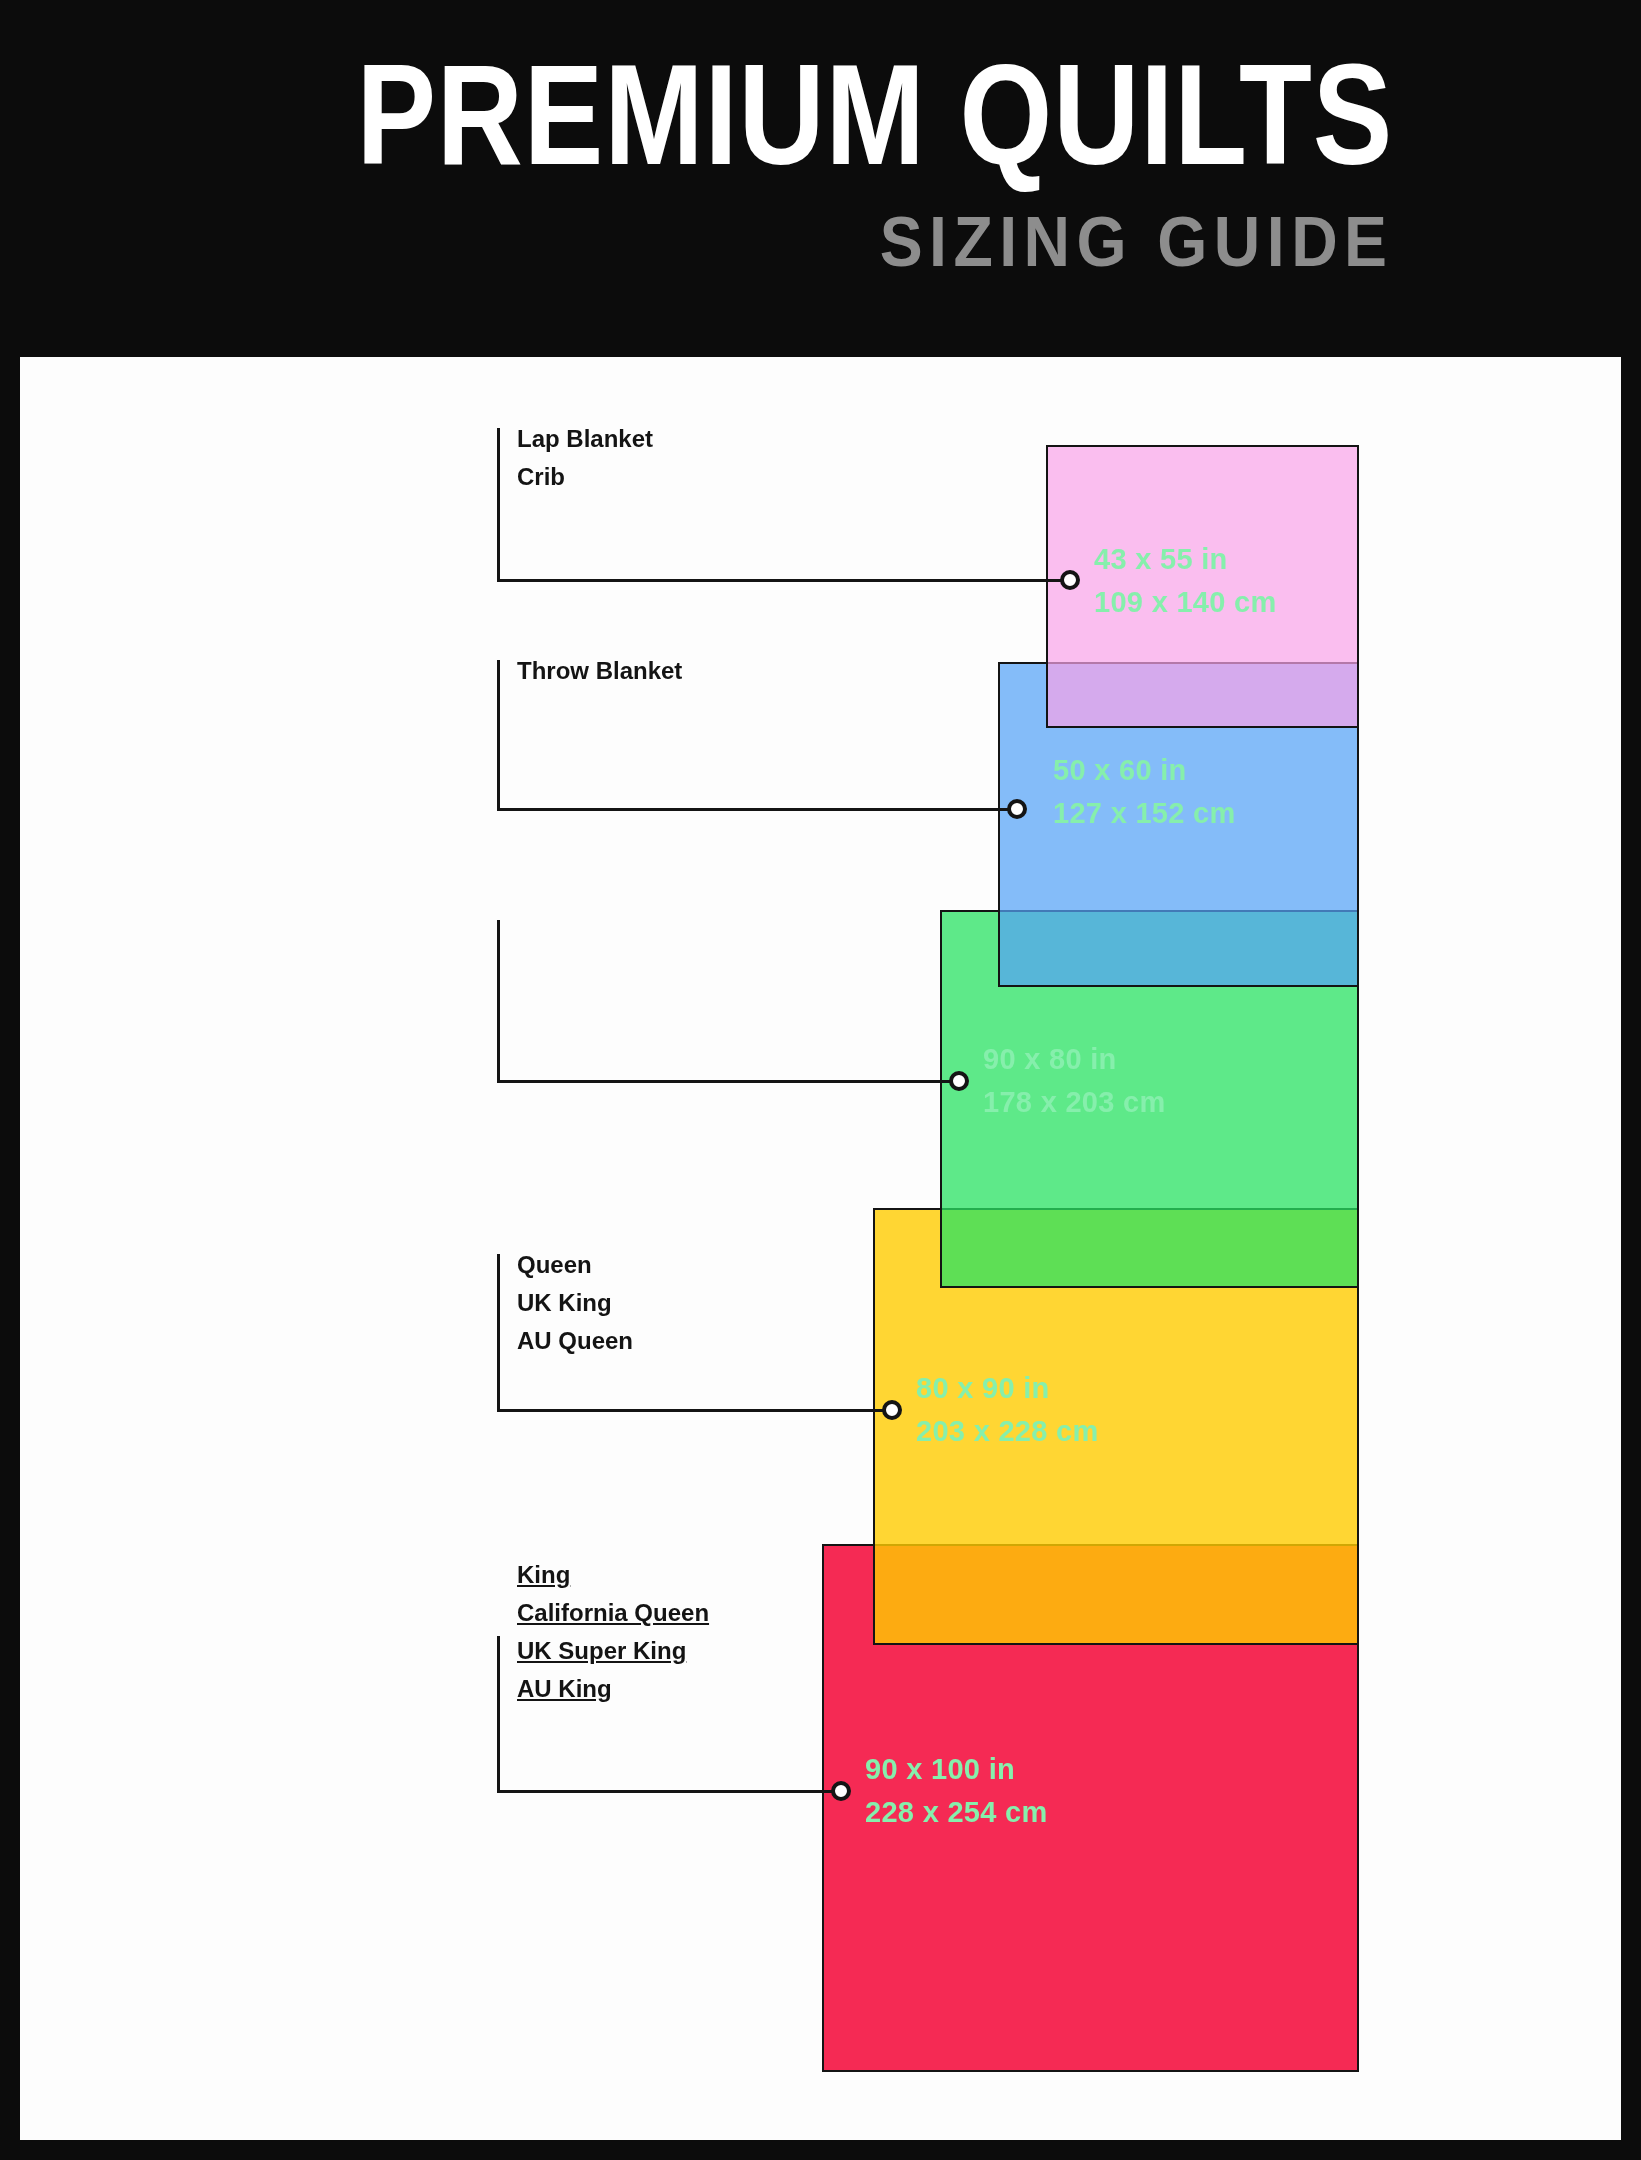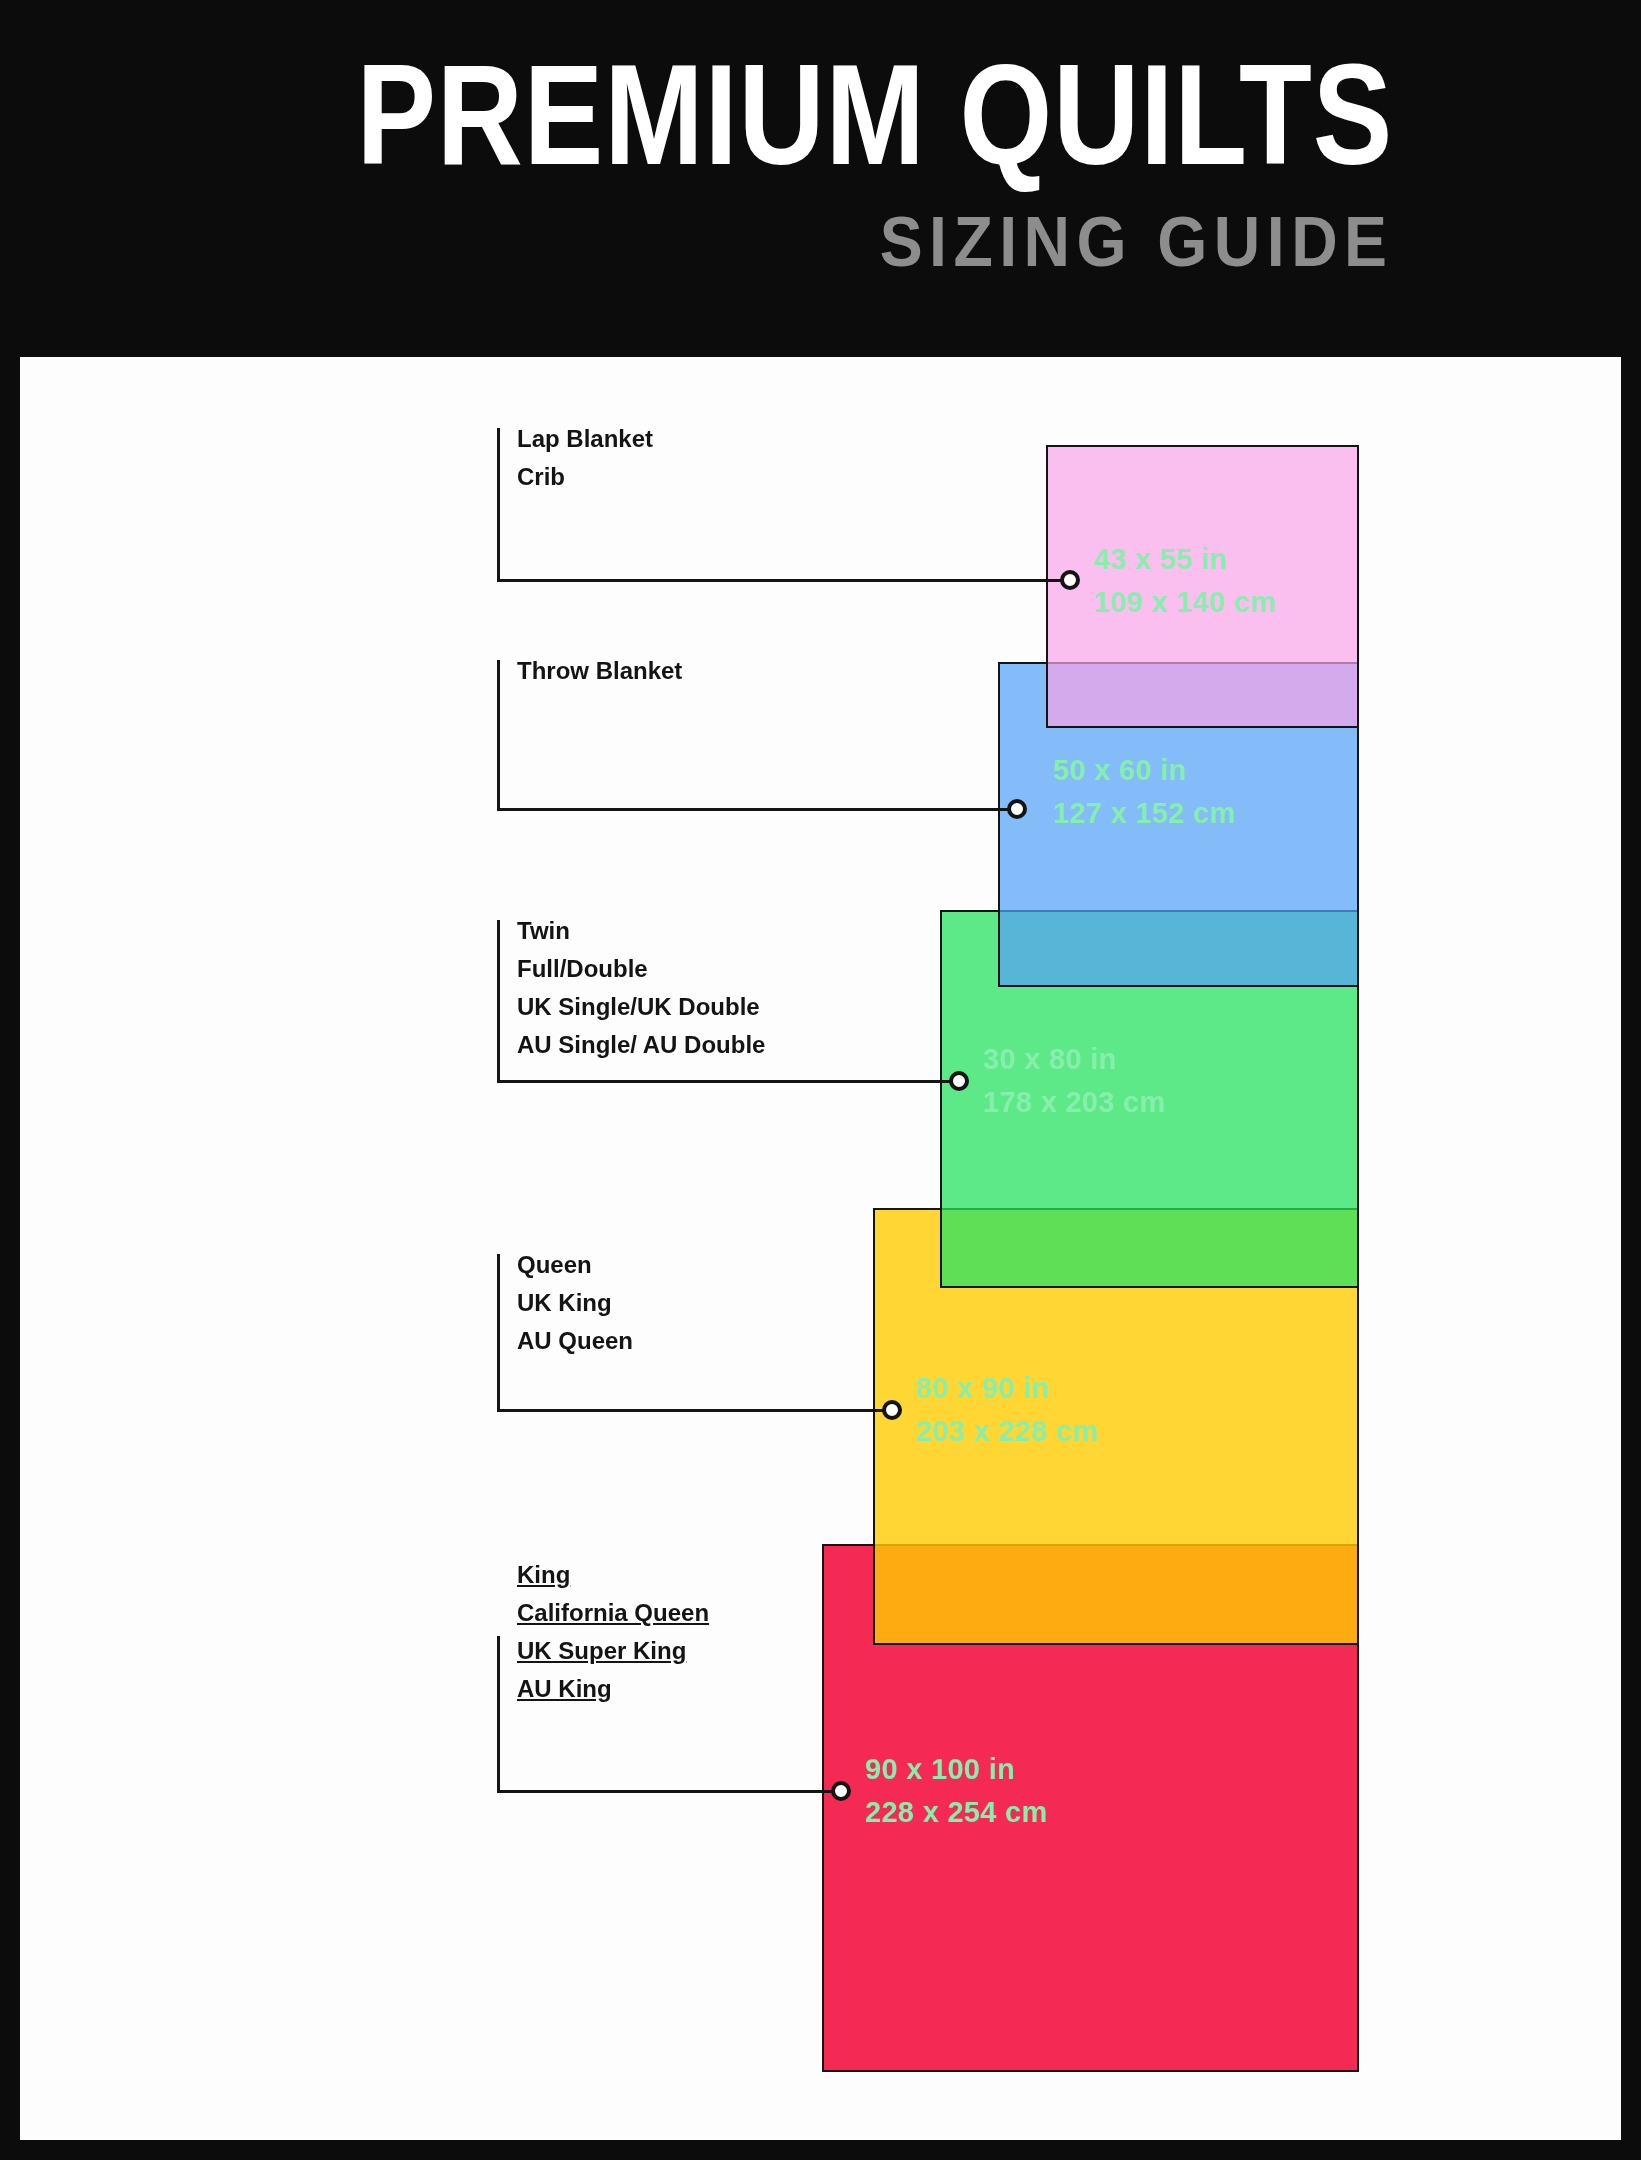--- a/index.html
+++ b/index.html
@@ -114,31 +114,25 @@
     <span>Throw Blanket</span>
   </div>
   <div class="leader v" id="lv-throw"></div>
   <div class="leader h" id="lh-throw"></div>
   <div class="marker" id="mk-throw"></div>
   <div class="size-label" id="sz-throw">
     <div>50 x 60 in</div>
     <div>127 x 152 cm</div>
   </div>
 
-  <div class="name-label" id="name-twin">
-    <span>Twin</span>
-    <span>Full/Double</span>
-    <span>UK Single/UK Double</span>
-    <span>AU Single/ AU Double</span>
-  </div>
   <div class="leader v" id="lv-twin"></div>
   <div class="leader h" id="lh-twin"></div>
   <div class="marker" id="mk-twin"></div>
   <div class="size-label" id="sz-twin">
-    <div>30 x 80 in</div>
+    <div>90 x 80 in</div>
     <div>178 x 203 cm</div>
   </div>
 
   <div class="name-label" id="name-queen">
     <span>Queen</span>
     <span>UK King</span>
     <span>AU Queen</span>
   </div>
   <div class="leader v" id="lv-queen"></div>
   <div class="leader h" id="lh-queen"></div>

